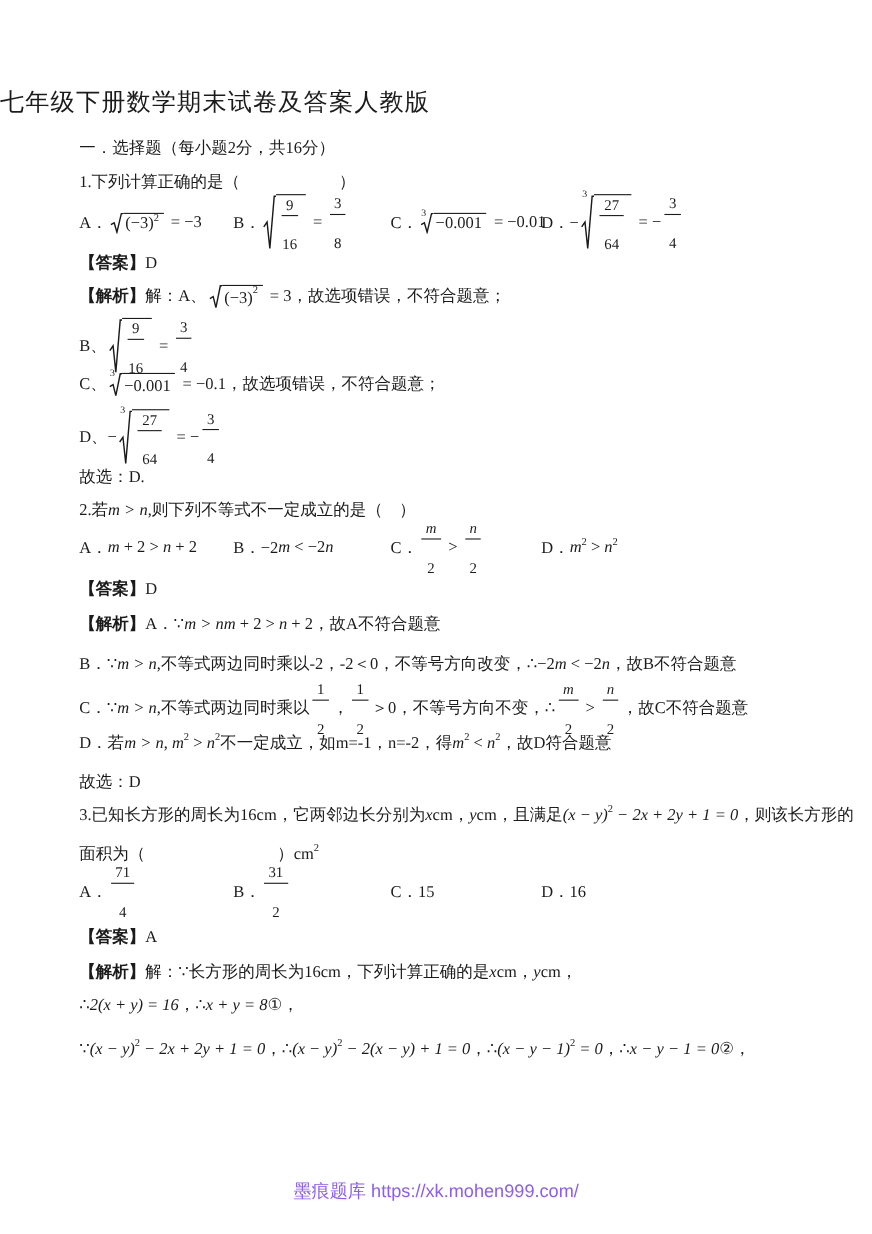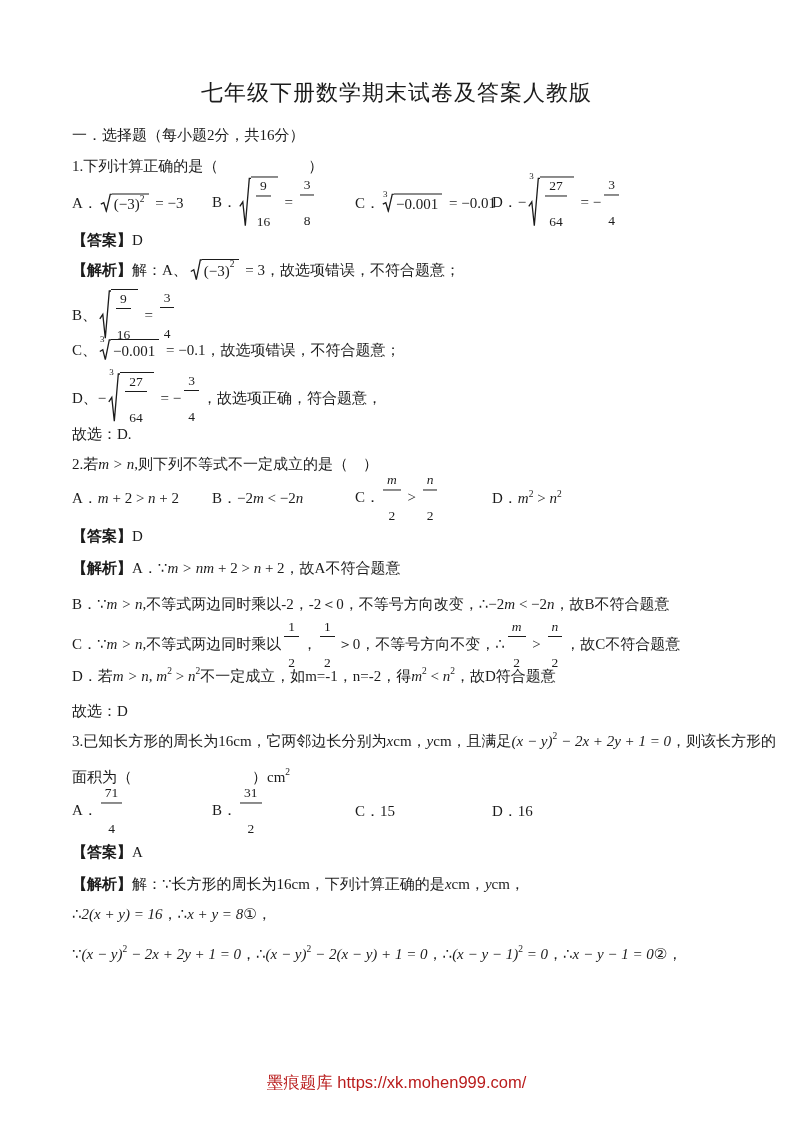--- a/index.html
+++ b/index.html
@@ -6,21 +6,21 @@
   html,body { background:#ffffff; }
   body {
     width:793px; height:1122px;
     font-family:"Liberation Serif","DejaVu Serif","DejaVu Sans",serif;
     color:#1b1b1b;
   }
   .page { position:relative; width:793px; height:1122px; background:#fff; overflow:hidden; }
 
   .title {
     position:absolute; top:78px; left:0; width:100%;
-    text-align:center; font-size:22px; font-weight:400; letter-spacing:1px;
+    text-align:left; font-size:22px; font-weight:400; letter-spacing:1px;
   }
 
   .line {
     position:absolute; left:72px;
     display:flex; align-items:center;
     font-size:15px; line-height:1.35; white-space:pre;
   }
   .optrow { position:absolute; left:72px; width:655px; }
   .opt {
     position:absolute; top:50%; transform:translateY(-50%);
@@ -54,21 +54,21 @@
     display:inline-flex; align-items:center;
     border-top:1.4px solid currentColor; padding:1px 4px 0 2px;
   }
   .ridx {
     position:absolute; left:1px; top:-4px;
     font-size:9px; font-style:normal; z-index:1; line-height:1;
   }
 
   .footer {
     position:absolute; top:1072px; left:0; width:100%;
-    text-align:center; font-size:16.5px; color:#b91c1c;
+    text-align:center; font-size:16.5px; color:#8b5cf6;
     font-family:"Liberation Sans","DejaVu Sans",sans-serif;
   }
 </style>
 </head>
 <body>
 
 <div class="page">
 
   <h1 class="title">七年级下册数学期末试卷及答案人教版</h1>
 
@@ -94,21 +94,21 @@
           <path d="M0.8 13.5 L3.8 11.5 L6.3 22.3 L10.3 0.9 L12 0.9" fill="none" stroke="currentColor" stroke-width="1.3" vector-effect="non-scaling-stroke"></path>
         </svg><span class="rbody"><span class="mtxt">(−3)</span><sup class="msup">2</sup></span></span><span class="mtxt"> = 3，故选项错误，不符合题意；</span></div>
   <div class="line" style="top:289px"><span class="mtxt">B、</span><span class="sqrt"><svg class="rsign" viewBox="0 0 12 24" preserveAspectRatio="none">
           <path d="M0.8 13.5 L3.8 11.5 L6.3 22.3 L10.3 0.9 L12 0.9" fill="none" stroke="currentColor" stroke-width="1.3" vector-effect="non-scaling-stroke"></path>
         </svg><span class="rbody"><span class="frac"><span class="num">9</span><span class="den">16</span></span></span></span><span class="mtxt"> = </span><span class="frac"><span class="num">3</span><span class="den">4</span></span></div>
   <div class="line" style="top:339px"><span class="mtxt">C、</span><span class="sqrt"><span class="ridx">3</span><svg class="rsign" viewBox="0 0 12 24" preserveAspectRatio="none">
           <path d="M0.8 13.5 L3.8 11.5 L6.3 22.3 L10.3 0.9 L12 0.9" fill="none" stroke="currentColor" stroke-width="1.3" vector-effect="non-scaling-stroke"></path>
         </svg><span class="rbody"><span class="mtxt">−0.001</span></span></span><span class="mtxt"> = −0.1，故选项错误，不符合题意；</span></div>
   <div class="line" style="top:372px"><span class="mtxt">D、−</span><span class="sqrt"><span class="ridx">3</span><svg class="rsign" viewBox="0 0 12 24" preserveAspectRatio="none">
           <path d="M0.8 13.5 L3.8 11.5 L6.3 22.3 L10.3 0.9 L12 0.9" fill="none" stroke="currentColor" stroke-width="1.3" vector-effect="non-scaling-stroke"></path>
-        </svg><span class="rbody"><span class="frac"><span class="num">27</span><span class="den">64</span></span></span></span><span class="mtxt"> = −</span><span class="frac"><span class="num">3</span><span class="den">4</span></span><span class="mtxt">，故选项正确，符合题意，</span></div>
+        </svg><span class="rbody"><span class="frac"><span class="num">27</span><span class="den">64</span></span></span></span><span class="mtxt"> = −</span><span class="frac"><span class="num">3</span><span class="den">4</span></span></div>
   <div class="line" style="top:424px"><span class="mtxt">故选：D.</span></div>
 
   <div class="line" style="top:454px"><span class="mtxt">2.若</span><span class="mvar">m &gt; n</span><span class="mtxt">,则下列不等式不一定成立的是（　）</span></div>
   <div class="optrow" style="top:476px;height:44px">
     <span class="opt" style="left:0"><span class="mtxt">A．</span><span class="mvar">m</span><span class="mtxt"> + 2 &gt; </span><span class="mvar">n</span><span class="mtxt"> + 2</span></span>
     <span class="opt" style="left:140px"><span class="mtxt">B．−2</span><span class="mvar">m</span><span class="mtxt"> &lt; −2</span><span class="mvar">n</span></span>
     <span class="opt" style="left:283px"><span class="mtxt">C．</span><span class="frac"><span class="num it">m</span><span class="den">2</span></span><span class="mtxt"> &gt; </span><span class="frac"><span class="num it">n</span><span class="den">2</span></span></span>
     <span class="opt" style="left:420px"><span class="mtxt">D．</span><span class="mvar">m</span><sup class="msup">2</sup><span class="mtxt"> &gt; </span><span class="mvar">n</span><sup class="msup">2</sup></span>
   </div>
   <div class="line" style="top:526px"><span class="mb">【答案】</span><span class="mtxt">D</span></div>

